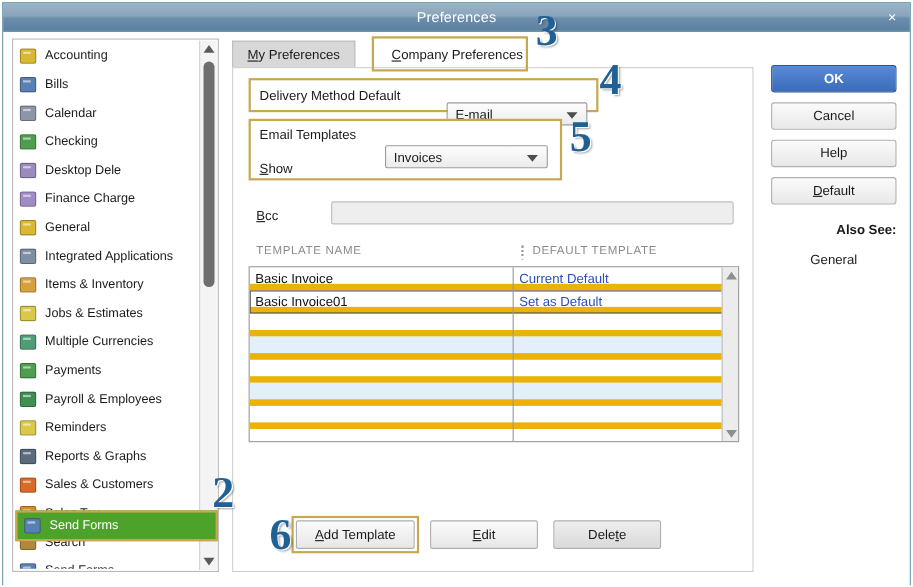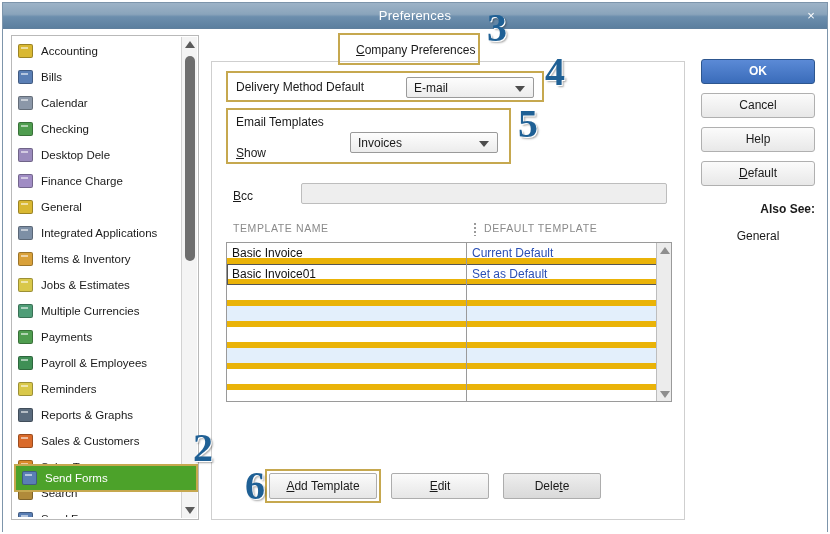--- a/index.html
+++ b/index.html
@@ -537,31 +537,34 @@
           <div class="sb-thumb"></div>
           <div class="sb-arrow down">
               <span class="tri down"></span>
             </div>
         </div>
       </div>
 
       <div class="main">
 
         <div class="tabs">
+          <div class="tab inactive">
+            <span class="mn">M</span><span>y Preferences</span>
+          </div>
           <div class="tab active">
             <span class="mn">C</span><span>ompany Preferences</span>
           </div>
           <div class="tab-box"></div>
         </div>
 
         <div class="panel">
 
           <div class="grp-delivery">
             <span class="cap">Delivery Method Default</span>
-            <div class="combo" style="left:178px; top:4px; width:128px; height:21px;">
+            <div class="combo" style="left:178px; top:20px; width:128px; height:21px;">
               <span class="val">E-mail</span>
               <span class="arr"></span>
             </div>
           </div>
 
           <div class="grp-email">
             <span class="cap">Email Templates</span>
             <span class="show"><span class="mn">S</span>how</span>
             <div class="combo" style="left:122px; top:22px; width:148px; height:21px;">
               <span class="val">Invoices</span>

